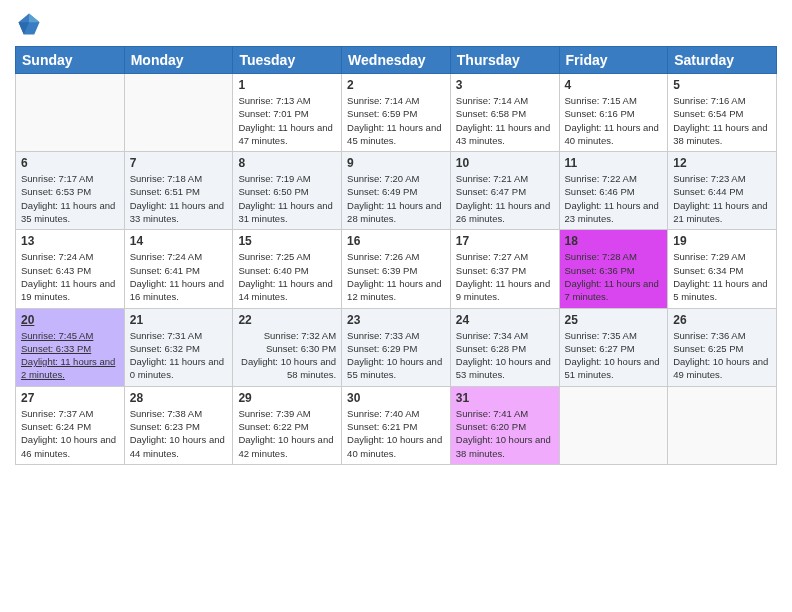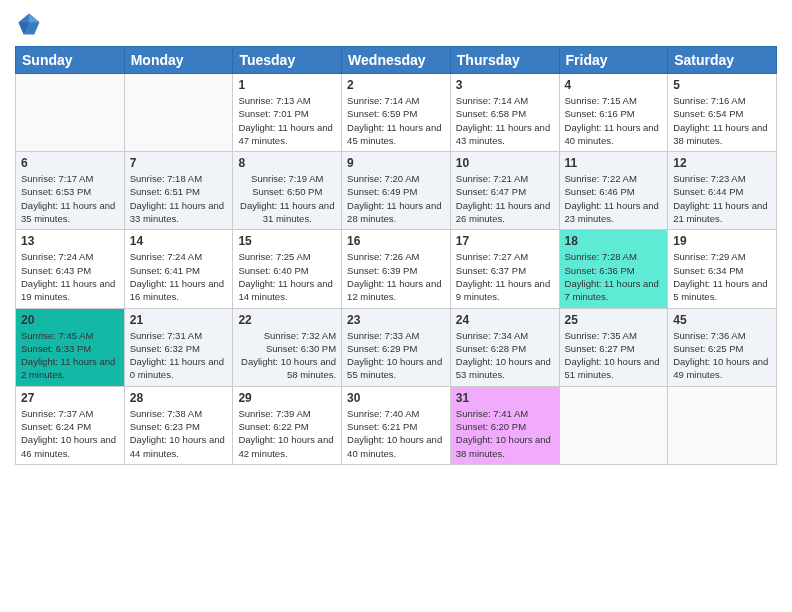--- a/index.html
+++ b/index.html
@@ -181,21 +181,21 @@
 Daylight: 11 hours and 35 minutes.</div>
           </td>
           <td style="background: rgb(240, 244, 248);">
             <span class="day-number">7</span>
             <div class="day-info" style="white-space: pre-line;">Sunrise: 7:18 AM
 Sunset: 6:51 PM
 Daylight: 11 hours and 33 minutes.</div>
           </td>
           <td style="background: rgb(240, 244, 248);">
             <span class="day-number">8</span>
-            <div class="day-info" style="white-space: pre-line; text-align: center;">Sunrise: 7:19 AM
+            <div class="day-info" style="white-space: pre-line;">Sunrise: 7:19 AM
 Sunset: 6:50 PM
 Daylight: 11 hours and 31 minutes.</div>
           </td>
           <td style="background: rgb(240, 244, 248);">
             <span class="day-number">9</span>
             <div class="day-info" style="white-space: pre-line;">Sunrise: 7:20 AM
 Sunset: 6:49 PM
 Daylight: 11 hours and 28 minutes.</div>
           </td>
           <td style="background: rgb(240, 244, 248);">
@@ -241,35 +241,35 @@
             <div class="day-info" style="white-space: pre-line;">Sunrise: 7:26 AM
 Sunset: 6:39 PM
 Daylight: 11 hours and 12 minutes.</div>
           </td>
           <td style="background: rgb(255, 255, 255);">
             <span class="day-number">17</span>
             <div class="day-info" style="white-space: pre-line;">Sunrise: 7:27 AM
 Sunset: 6:37 PM
 Daylight: 11 hours and 9 minutes.</div>
           </td>
-          <td style="background: #5eead4;">
+          <td style="background: #d946ef;">
             <span class="day-number">18</span>
             <div class="day-info" style="white-space: pre-line;">Sunrise: 7:28 AM
 Sunset: 6:36 PM
 Daylight: 11 hours and 7 minutes.</div>
           </td>
           <td style="background: rgb(255, 255, 255);">
             <span class="day-number">19</span>
             <div class="day-info" style="white-space: pre-line;">Sunrise: 7:29 AM
 Sunset: 6:34 PM
 Daylight: 11 hours and 5 minutes.</div>
           </td>
         </tr>
         <tr>
-          <td style="background: #14b8a6;">
+          <td style="background: #c4b5fd; text-decoration: underline;">
             <span class="day-number">20</span>
             <div class="day-info" style="white-space: pre-line;">Sunrise: 7:45 AM
 Sunset: 6:33 PM
 Daylight: 11 hours and 2 minutes.</div>
           </td>
           <td style="background: rgb(240, 244, 248);">
             <span class="day-number">21</span>
             <div class="day-info" style="white-space: pre-line;">Sunrise: 7:31 AM
 Sunset: 6:32 PM
 Daylight: 11 hours and 0 minutes.</div>
@@ -292,21 +292,21 @@
 Sunset: 6:28 PM
 Daylight: 10 hours and 53 minutes.</div>
           </td>
           <td style="background: rgb(240, 244, 248);">
             <span class="day-number">25</span>
             <div class="day-info" style="white-space: pre-line;">Sunrise: 7:35 AM
 Sunset: 6:27 PM
 Daylight: 10 hours and 51 minutes.</div>
           </td>
           <td style="background: rgb(240, 244, 248);">
-            <span class="day-number">45</span>
+            <span class="day-number">26</span>
             <div class="day-info" style="white-space: pre-line;">Sunrise: 7:36 AM
 Sunset: 6:25 PM
 Daylight: 10 hours and 49 minutes.</div>
           </td>
         </tr>
         <tr>
           <td style="background: rgb(255, 255, 255);">
             <span class="day-number">27</span>
             <div class="day-info" style="white-space: pre-line;">Sunrise: 7:37 AM
 Sunset: 6:24 PM

